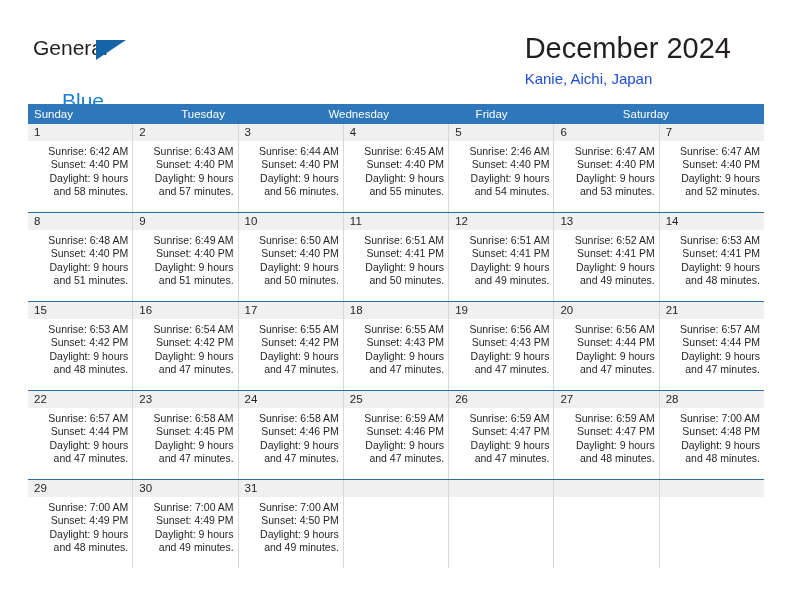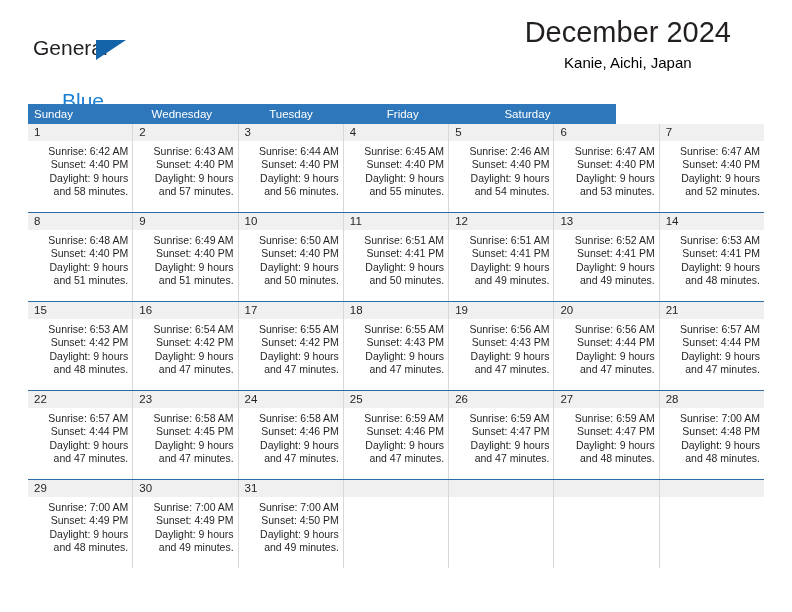--- a/index.html
+++ b/index.html
@@ -62,49 +62,49 @@
     top: 21px;
     font-size: 21px;
     color: #1b7fd4;
     font-family: "Liberation Sans", sans-serif;
     margin-top: 32px;
   }
 
   .title-block {
     position: absolute;
     right: 33px;
-    top: 14px;
-    text-align: center;
+    top: 30px;
+    text-align: left;
   }
   .month-title {
     font-size: 29px;
     color: #231f20;
     line-height: 36px;
     white-space: nowrap;
     font-weight: normal;
   }
   .location {
     font-size: 15px;
-    color: #000000;
+    color: #1d4ed8;
     line-height: 22px;
     margin-top: 2px;
     white-space: nowrap;
   }
 
   
   .calendar {
     position: absolute;
     left: 28px;
     top: 104px;
     width: 736px;
   }
 
   .weekday-row {
     display: flex;
-    width: 588px;
+    width: 736px;
     height: 20px;
     background: #2e77bb;
   }
   .weekday {
     flex: 1 1 0;
     min-width: 0;
     color: #ffffff;
     font-size: 11.5px;
     line-height: 20px;
     padding-left: 6px;
@@ -182,22 +182,22 @@
       <div class="month-title">December 2024</div>
       <div class="location">Kanie, Aichi, Japan</div>
     </div>
 
   </div>
 
   <div class="calendar">
 
     <div class="weekday-row">
       <div class="weekday">Sunday</div>
+      <div class="weekday">Tuesday</div>
       <div class="weekday">Wednesday</div>
-      <div class="weekday">Tuesday</div>
       <div class="weekday">Friday</div>
       <div class="weekday">Saturday</div>
     </div>
 
     <div id="weeks-container">
         <div class="week-row">
           <div class="week-cells">
             <div class="day-cell">
               <div class="day-number">1</div>
               <div class="day-info">

